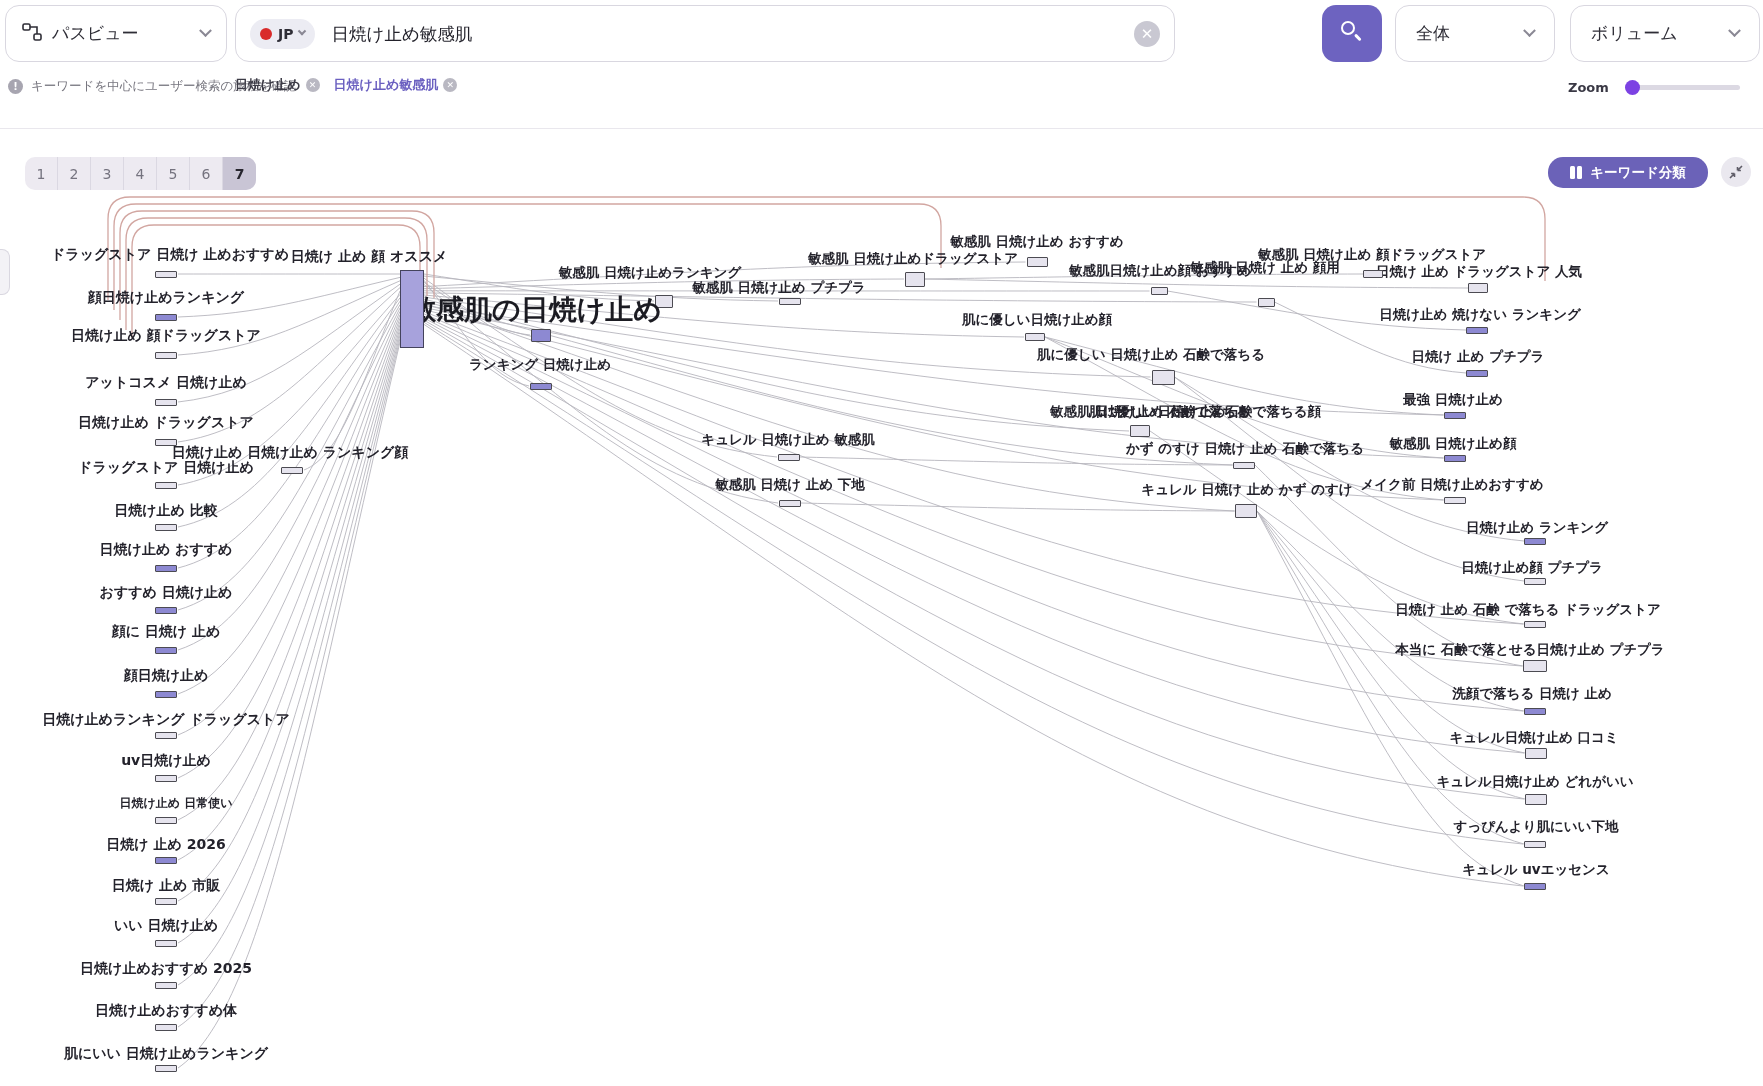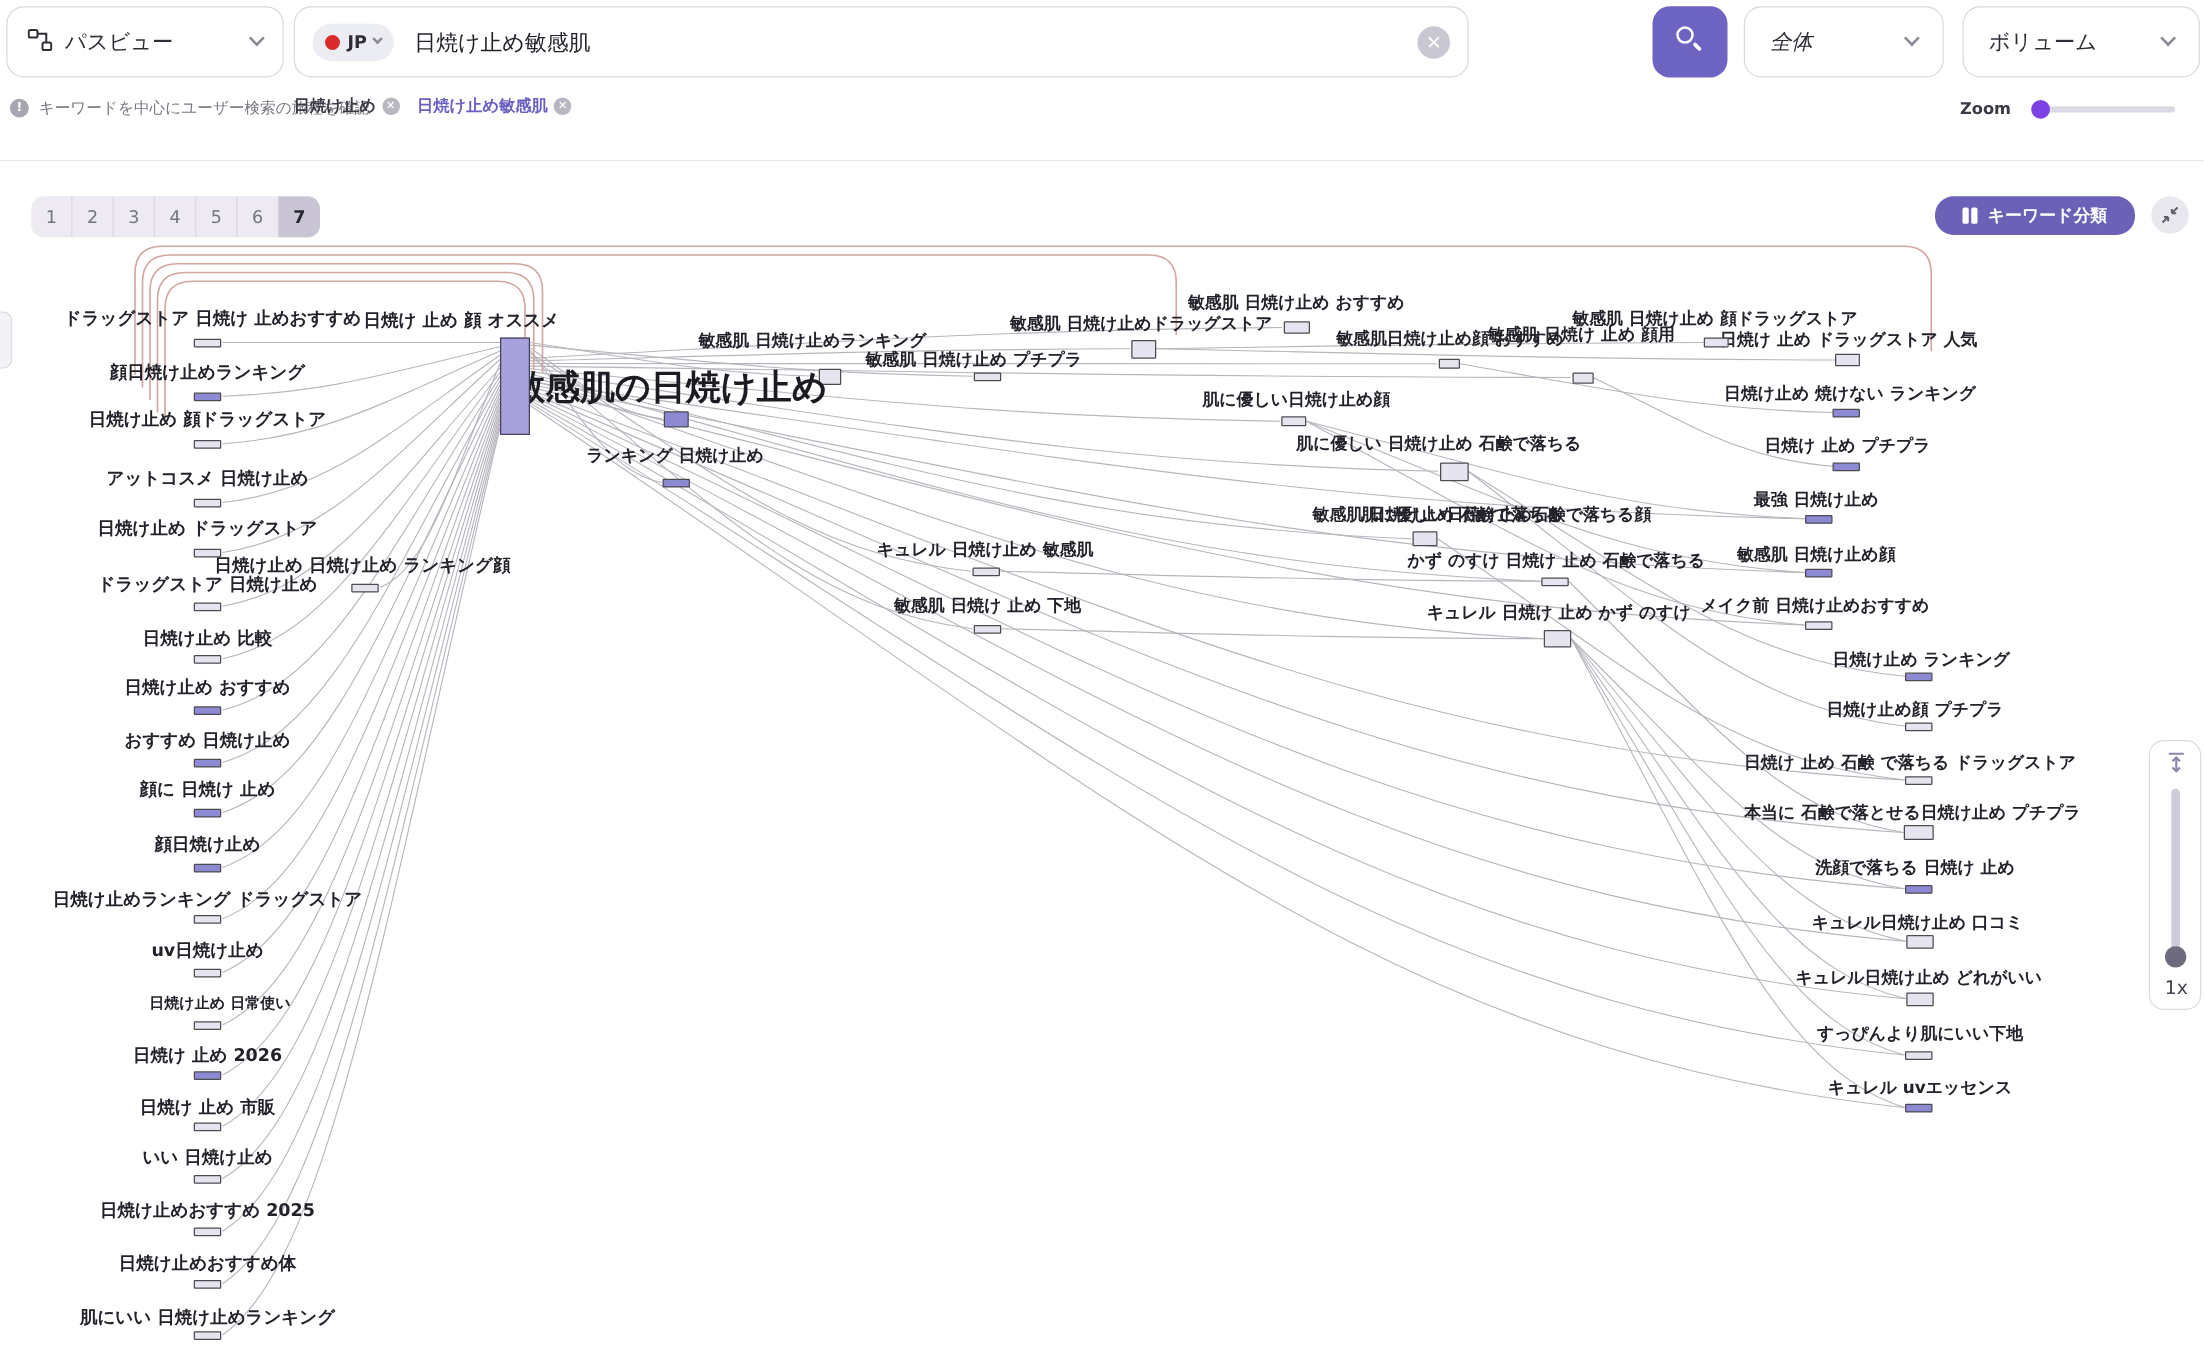--- a/index.html
+++ b/index.html
@@ -21,21 +21,21 @@
     font-family:inherit; margin-left:16px; flex:1; background:transparent; }
   .clear-btn { width:26px; height:26px; border-radius:50%; background:#c9c8d2;
     color:#fff; display:flex; align-items:center; justify-content:center;
     font-size:15px; cursor:pointer; }
   .search-btn { position:absolute; left:1322px; top:5px; width:60px; height:57px;
     background:#6d63c0; border:none; border-radius:14px; cursor:pointer; }
   .mag { position:absolute; left:19px; top:16px; width:14px; height:14px;
     border:2.5px solid #fff; border-radius:50%; }
   .mag::after { content:""; position:absolute; left:11px; top:13px; width:8px;
     height:2.5px; background:#fff; transform:rotate(45deg); border-radius:2px; }
-  .scope-box { left:1395px; width:160px; padding:0 20px; justify-content:space-between;font-style:italic; }
+  .scope-box { left:1395px; width:160px; padding:0 20px; justify-content:space-between; }
   .sort-box { left:1570px; width:190px; padding:0 20px; justify-content:space-between; }
   .dd-label { font-size:17px; color:#2e2d36; }
   .chev { width:9px; height:9px; border-right:2px solid #8a8894;
     border-bottom:2px solid #8a8894; transform:rotate(45deg) translate(-2px,-2px); }
   .chev.small { width:6px; height:6px; }
 
   
   .hint-row { position:absolute; left:8px; top:78px; display:flex; align-items:center; gap:8px; }
   .info-icon { width:15px; height:15px; border-radius:50%; background:#a7a5b0; color:#fff;
     font-size:10px; font-weight:700; display:flex; align-items:center; justify-content:center; }
@@ -369,27 +369,14 @@
       <div class="kw" style="left: 1534px; top: 738px;">キュレル日焼け止め 口コミ</div>
       <div class="nd light" style="left: 1525px; top: 747.5px; width: 22px; height: 11px;"></div>
       <div class="kw" style="left: 1535px; top: 782px;">キュレル日焼け止め どれがいい</div>
       <div class="nd light" style="left: 1525px; top: 793.5px; width: 22px; height: 11px;"></div>
       <div class="kw" style="left: 1536px; top: 827px;">すっぴんより肌にいい下地</div>
       <div class="nd light" style="left: 1524px; top: 840.5px; width: 22px; height: 7px;"></div>
       <div class="kw" style="left: 1536px; top: 870px;">キュレル uvエッセンス</div>
       <div class="nd purple" style="left: 1524px; top: 882.5px; width: 22px; height: 7px;"></div>
     </div>
 
-  <div class="scale-panel">
-    <svg class="fit-icon" width="18" height="20" viewBox="0 0 18 20">
-      <g stroke="#8a85ad" stroke-width="1.7" fill="none">
-        <path d="M3 2 H15"></path>
-          <path d="M9 5 V16"></path>
-        <path d="M6 8 L9 5 L12 8"></path>
-          <path d="M6 13 L9 16 L12 13"></path>
-      </g>
-    </svg>
-    <div class="scale-track"></div>
-    <div class="scale-knob"></div>
-    <div class="scale-label">1x</div>
-  </div>
 
 </div>
 
 </body></html>

